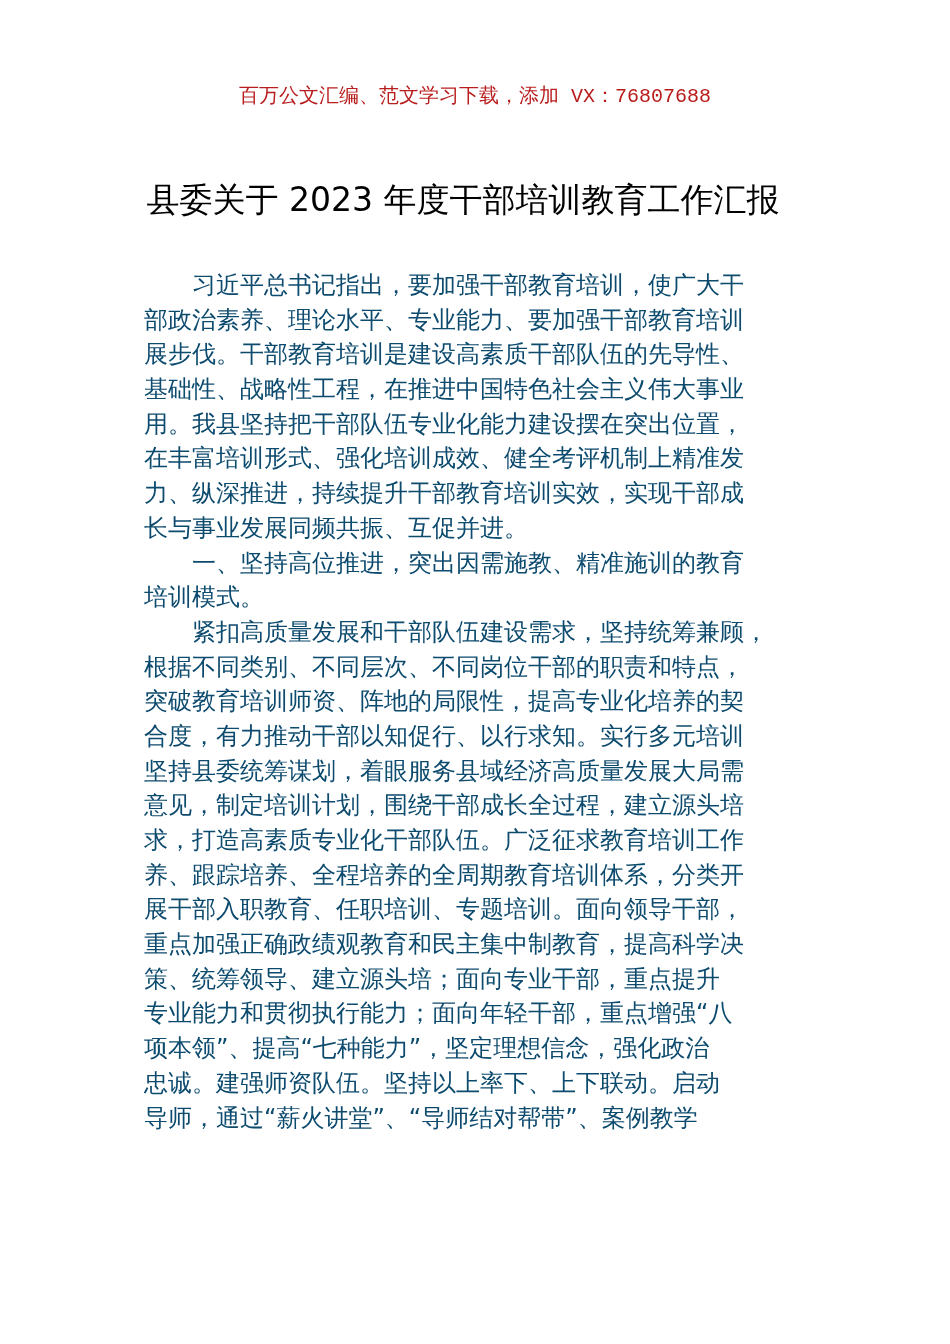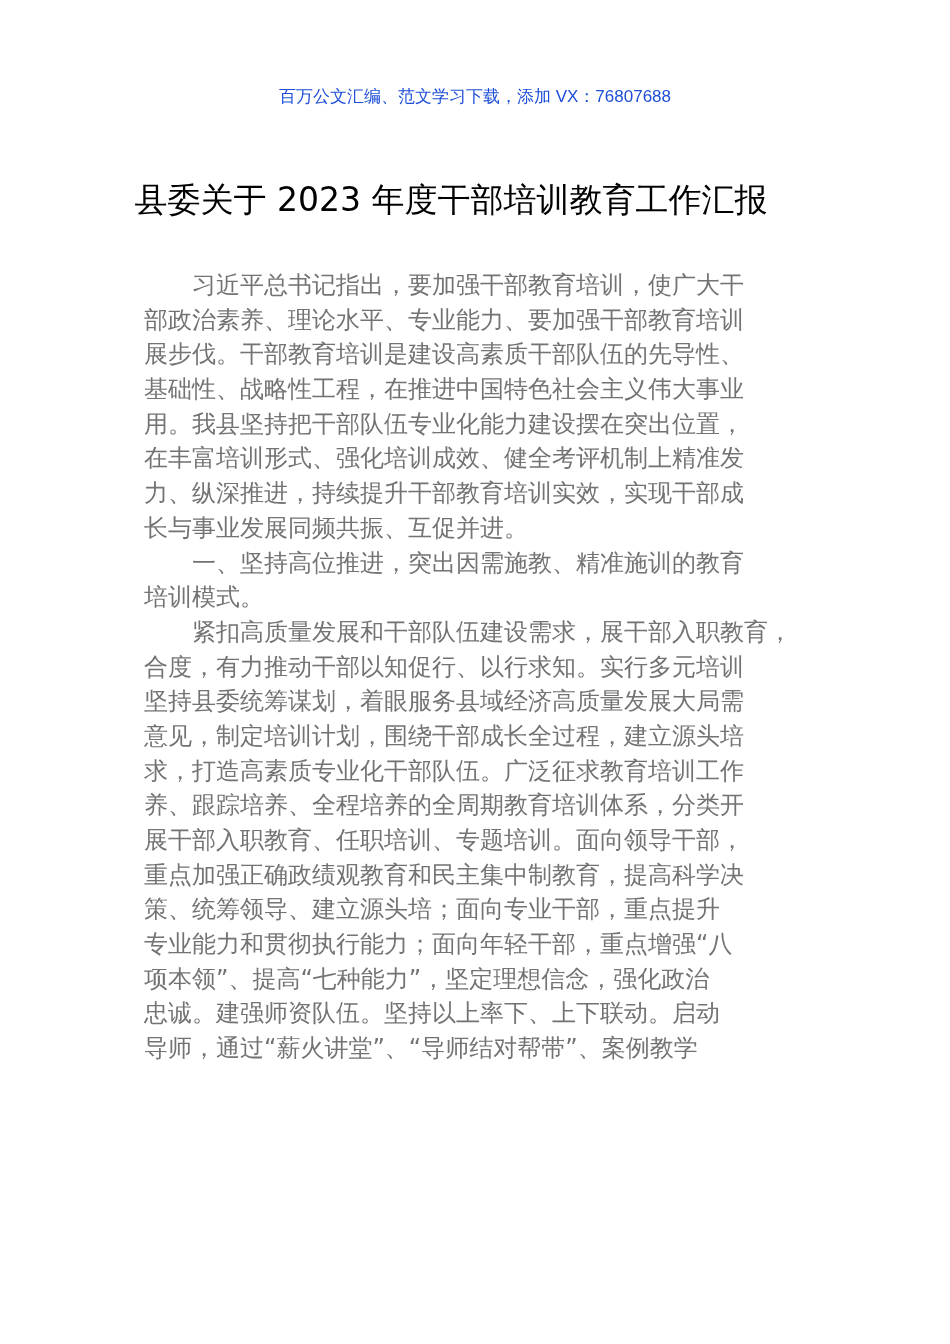--- a/index.html
+++ b/index.html
@@ -1,31 +1,31 @@
 <!DOCTYPE html>
 <html><head>
 <meta charset="utf-8">
 <style>
   html, body { margin: 0; padding: 0; background: #ffffff; }
   body { width: 950px; height: 1344px; position: relative; overflow: hidden; }
   .header-note {
     position: absolute; left: 0; top: 85px; width: 950px;
-    text-align: center; color: #1d4ed8;
-    font-family: Liberation Sans, sans-serif; font-size: 17px; line-height: 24px;
+    text-align: center; color: #b91c1c;
+    font-family: Liberation Mono, monospace; font-size: 20px; line-height: 24px;
   }
   .doc-title {
-    position: absolute; left: 0; top: 178px; width: 882px;
+    position: absolute; left: 12px; top: 178px; width: 882px;
     text-align: center; color: #000;
     font-family: "DejaVu Sans", sans-serif; font-size: 33px; line-height: 44px;
     letter-spacing: 0px;
     padding-left: 10px;
   }
   .body-text {
     position: absolute; left: 144px; top: 268px; width: 680px;
-    color: #737373;
+    color: #0c4a6e;
     font-family: "DejaVu Sans", sans-serif; font-size: 24px; line-height: 34.7px;
   }
   .line { display: block; white-space: nowrap; height: 34.7px; }
   .indent { padding-left: 48px; }
 </style>
 </head>
 <body>
 
 <div class="header-note">百万公文汇编、范文学习下载，添加 VX：76807688</div>
 
@@ -35,21 +35,23 @@
     <span class="line indent">习近平总书记指出，要加强干部教育培训，使广大干</span>
     <span class="line">部政治素养、理论水平、专业能力、要加强干部教育培训</span>
     <span class="line">展步伐。干部教育培训是建设高素质干部队伍的先导性、</span>
     <span class="line">基础性、战略性工程，在推进中国特色社会主义伟大事业</span>
     <span class="line">用。我县坚持把干部队伍专业化能力建设摆在突出位置，</span>
     <span class="line">在丰富培训形式、强化培训成效、健全考评机制上精准发</span>
     <span class="line">力、纵深推进，持续提升干部教育培训实效，实现干部成</span>
     <span class="line">长与事业发展同频共振、互促并进。</span>
     <span class="line indent">一、坚持高位推进，突出因需施教、精准施训的教育</span>
     <span class="line">培训模式。</span>
-    <span class="line indent">紧扣高质量发展和干部队伍建设需求，展干部入职教育，</span>
+    <span class="line indent">紧扣高质量发展和干部队伍建设需求，坚持统筹兼顾，</span>
+    <span class="line">根据不同类别、不同层次、不同岗位干部的职责和特点，</span>
+    <span class="line">突破教育培训师资、阵地的局限性，提高专业化培养的契</span>
     <span class="line">合度，有力推动干部以知促行、以行求知。实行多元培训</span>
     <span class="line">坚持县委统筹谋划，着眼服务县域经济高质量发展大局需</span>
     <span class="line">意见，制定培训计划，围绕干部成长全过程，建立源头培</span>
     <span class="line">求，打造高素质专业化干部队伍。广泛征求教育培训工作</span>
     <span class="line">养、跟踪培养、全程培养的全周期教育培训体系，分类开</span>
     <span class="line">展干部入职教育、任职培训、专题培训。面向领导干部，</span>
     <span class="line">重点加强正确政绩观教育和民主集中制教育，提高科学决</span>
     <span class="line">策、统筹领导、建立源头培；面向专业干部，重点提升</span>
     <span class="line">专业能力和贯彻执行能力；面向年轻干部，重点增强“八</span>
     <span class="line">项本领”、提高“七种能力”，坚定理想信念，强化政治</span>

